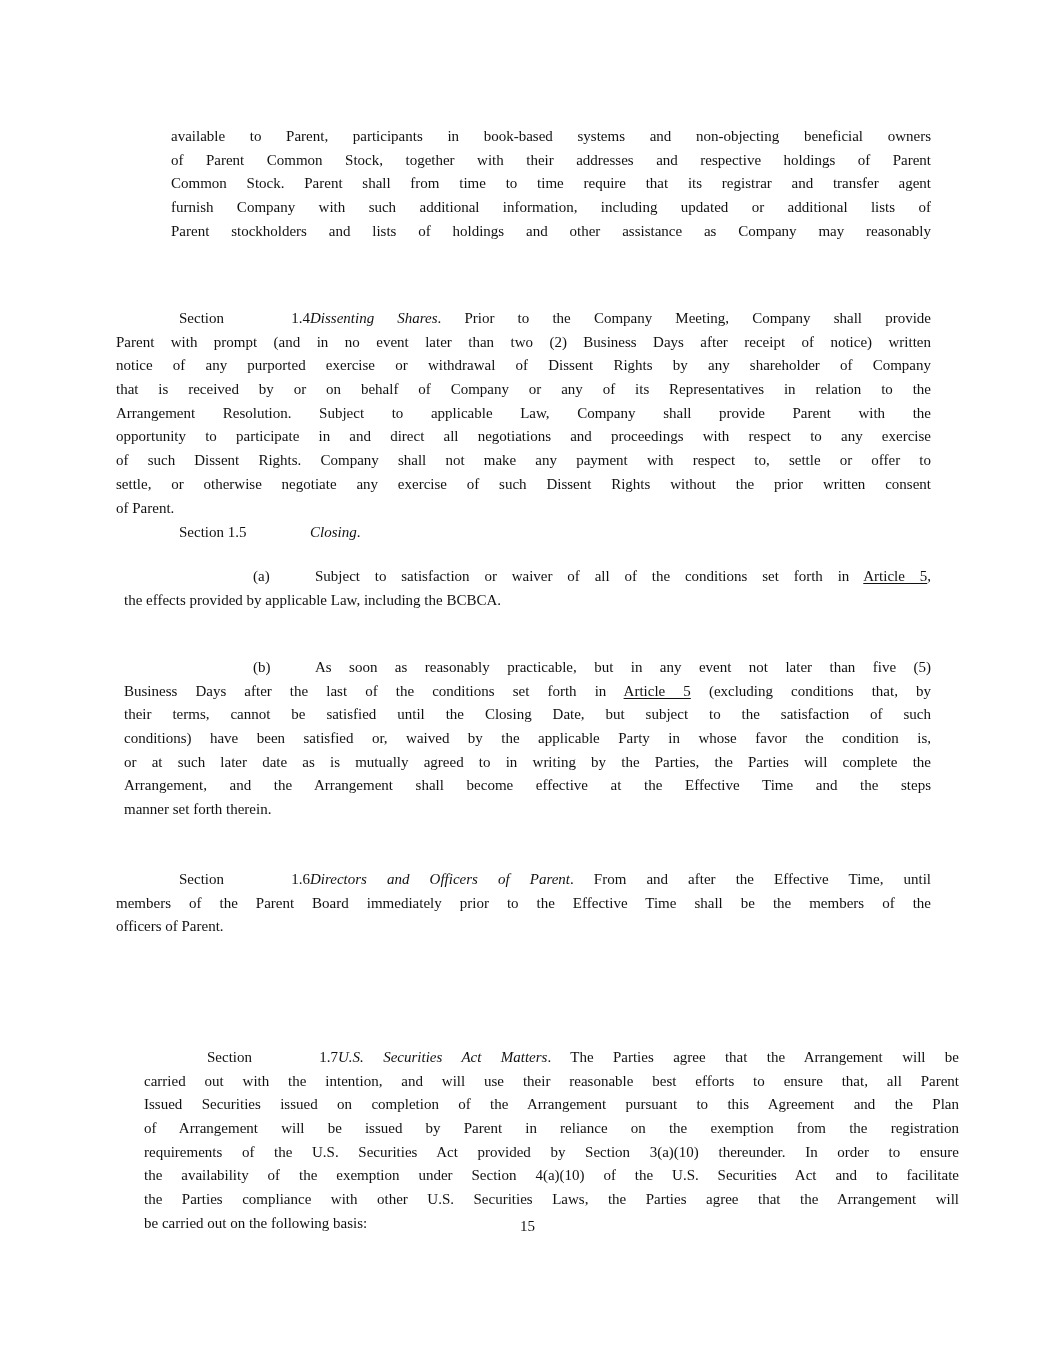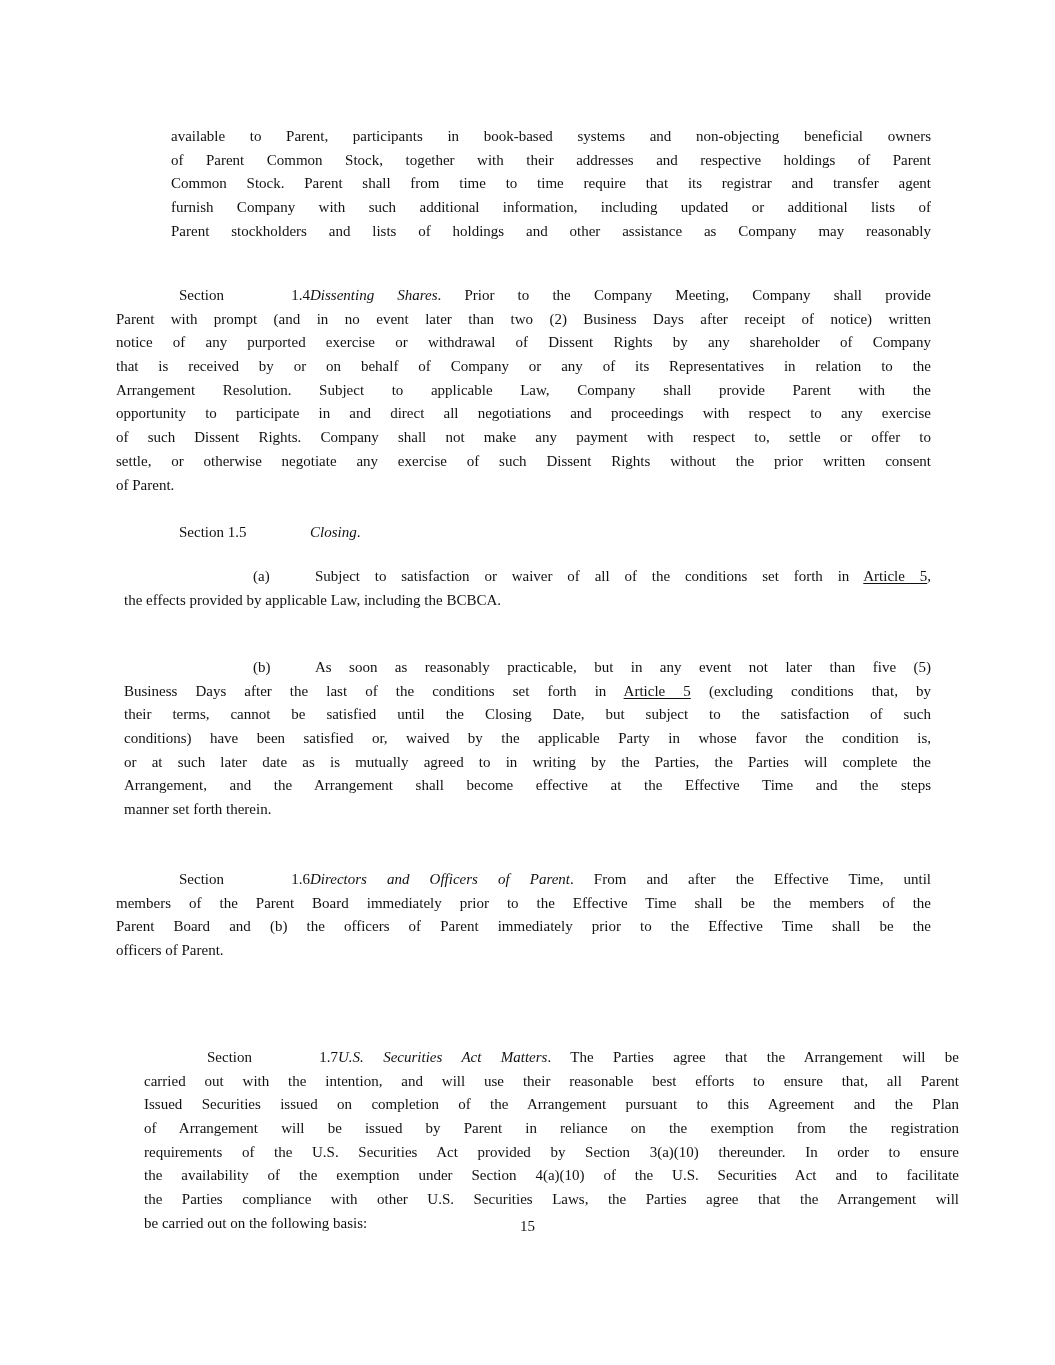--- a/index.html
+++ b/index.html
@@ -30,21 +30,21 @@
 <div class="page">
 
   <div class="para" style="left:171px; top:125px; width:760px;">
     <span class="line">available to Parent, participants in book-based systems and non-objecting beneficial owners</span>
     <span class="line">of Parent Common Stock, together with their addresses and respective holdings of Parent</span>
     <span class="line">Common Stock. Parent shall from time to time require that its registrar and transfer agent</span>
     <span class="line">furnish Company with such additional information, including updated or additional lists of</span>
     <span class="line">Parent stockholders and lists of holdings and other assistance as Company may reasonably</span>
   </div>
 
-  <div class="para" style="left:116px; top:284px; width:815px;">
+  <div class="para" style="left:116px; top:307px; width:815px;">
     <span class="line ind-sec"><span class="tab-sec">Section 1.4</span><span class="it">Dissenting Shares</span><span>. Prior to the Company Meeting, Company shall provide</span></span>
     <span class="line">Parent with prompt (and in no event later than two (2) Business Days after receipt of notice) written</span>
     <span class="line">notice of any purported exercise or withdrawal of Dissent Rights by any shareholder of Company</span>
     <span class="line">that is received by or on behalf of Company or any of its Representatives in relation to the</span>
     <span class="line">Arrangement Resolution. Subject to applicable Law, Company shall provide Parent with the</span>
     <span class="line">opportunity to participate in and direct all negotiations and proceedings with respect to any exercise</span>
     <span class="line">of such Dissent Rights. Company shall not make any payment with respect to, settle or offer to</span>
     <span class="line">settle, or otherwise negotiate any exercise of such Dissent Rights without the prior written consent</span>
     <span class="line last">of Parent.</span>
   </div>
@@ -64,21 +64,20 @@
     <span class="line">their terms, cannot be satisfied until the Closing Date, but subject to the satisfaction of such</span>
     <span class="line">conditions) have been satisfied or, waived by the applicable Party in whose favor the condition is,</span>
     <span class="line">or at such later date as is mutually agreed to in writing by the Parties, the Parties will complete the</span>
     <span class="line">Arrangement, and the Arrangement shall become effective at the Effective Time and the steps</span>
     <span class="line last">manner set forth therein.</span>
   </div>
 
   <div class="para" style="left:116px; top:868px; width:815px;">
     <span class="line ind-sec"><span class="tab-sec">Section 1.6</span><span class="it">Directors and Officers of Parent</span><span>. From and after the Effective Time, until</span></span>
     <span class="line">members of the Parent Board immediately prior to the Effective Time shall be the members of the</span>
-    <span class="line">Parent Board and (b) the officers of Parent immediately prior to the Effective Time shall be the</span>
     <span class="line last">officers of Parent.</span>
   </div>
 
   <div class="para" style="left:116px; top:1046px; width:815px;margin-left:28px;">
     <span class="line ind-sec"><span class="tab-sec">Section 1.7</span><span class="it">U.S. Securities Act Matters</span><span>. The Parties agree that the Arrangement will be</span></span>
     <span class="line">carried out with the intention, and will use their reasonable best efforts to ensure that, all Parent</span>
     <span class="line">Issued Securities issued on completion of the Arrangement pursuant to this Agreement and the Plan</span>
     <span class="line">of Arrangement will be issued by Parent in reliance on the exemption from the registration</span>
     <span class="line">requirements of the U.S. Securities Act provided by Section 3(a)(10) thereunder. In order to ensure</span>
     <span class="line">the availability of the exemption under Section 4(a)(10) of the U.S. Securities Act and to facilitate</span>

